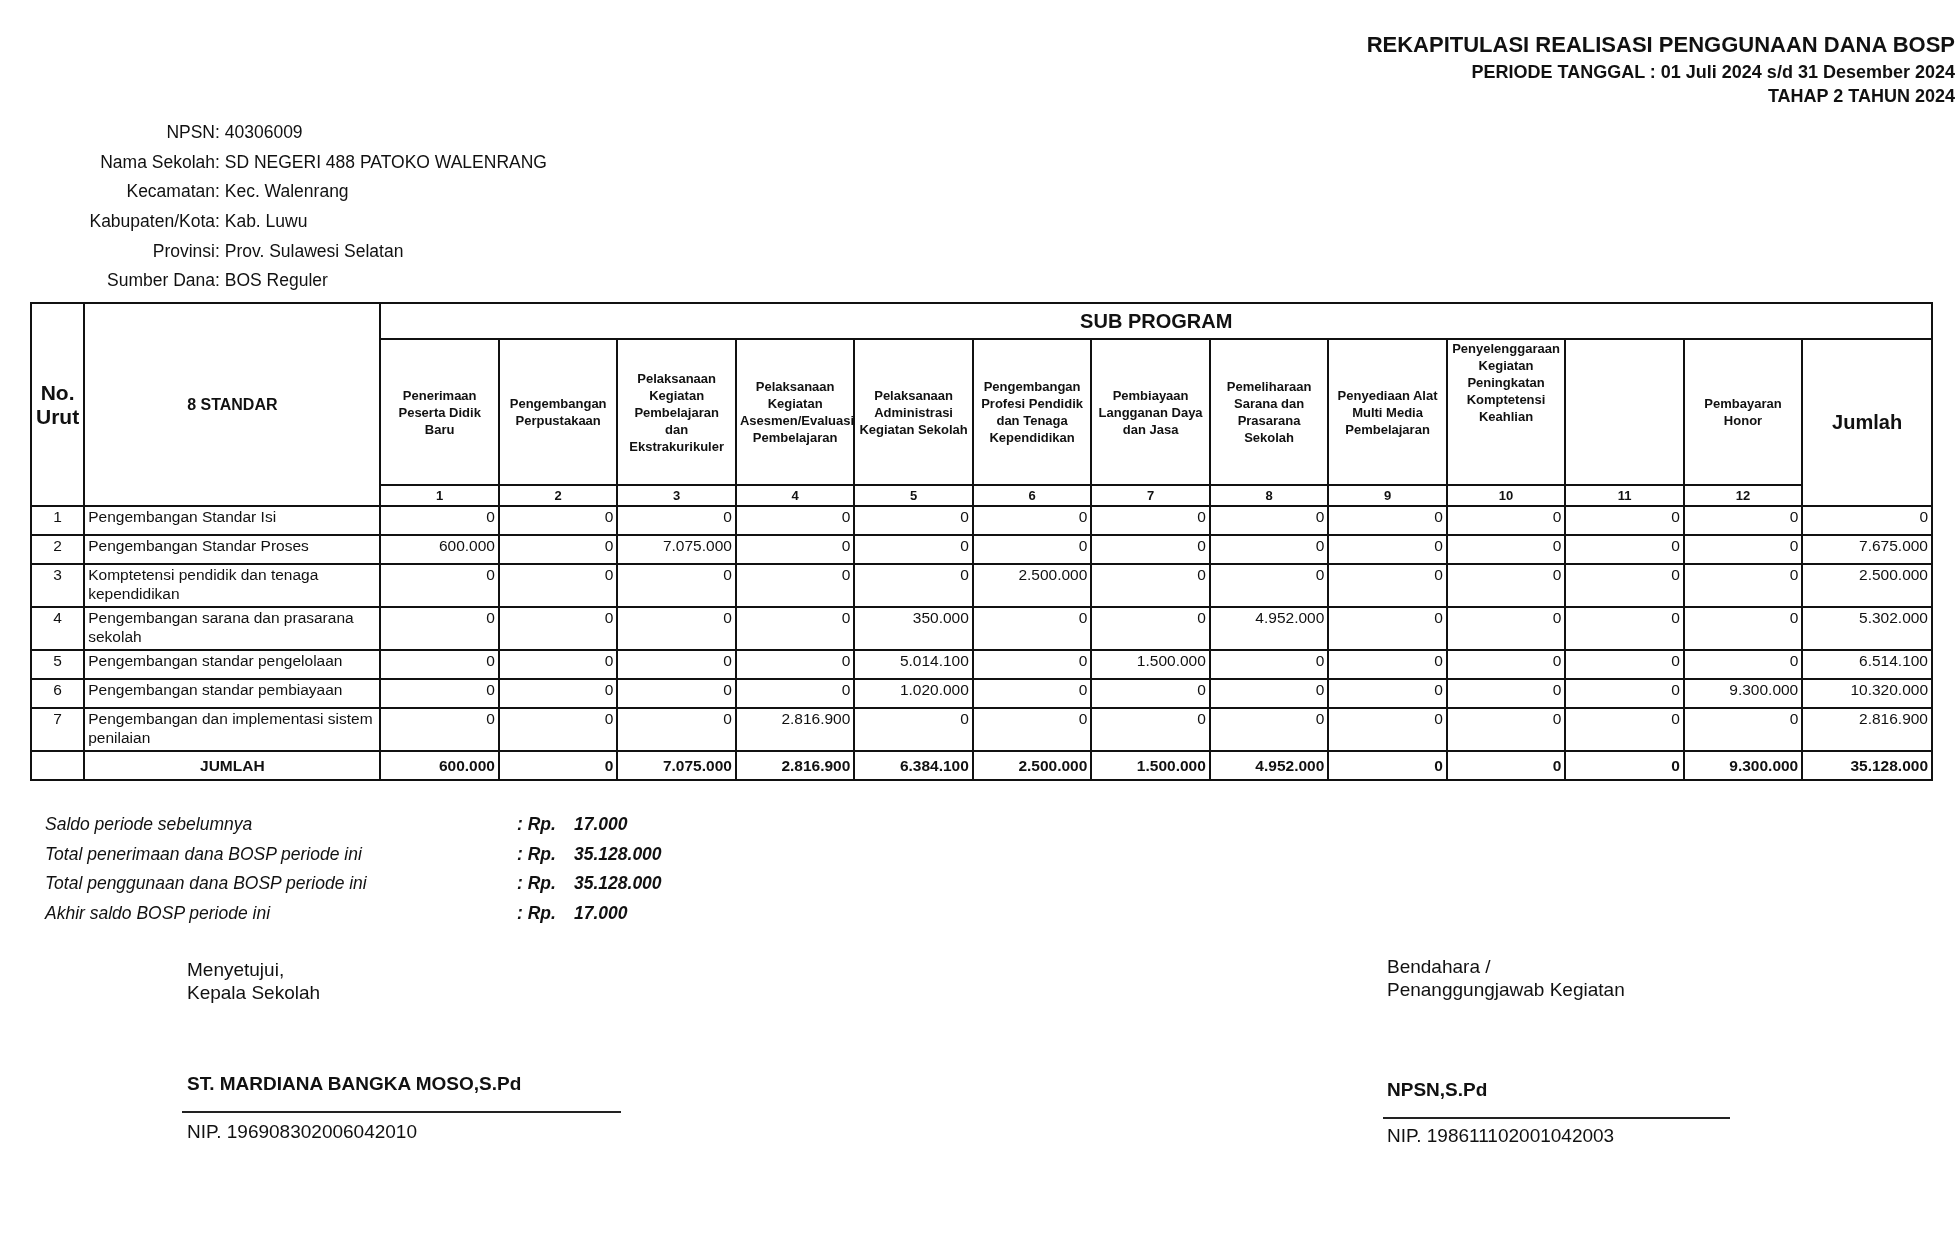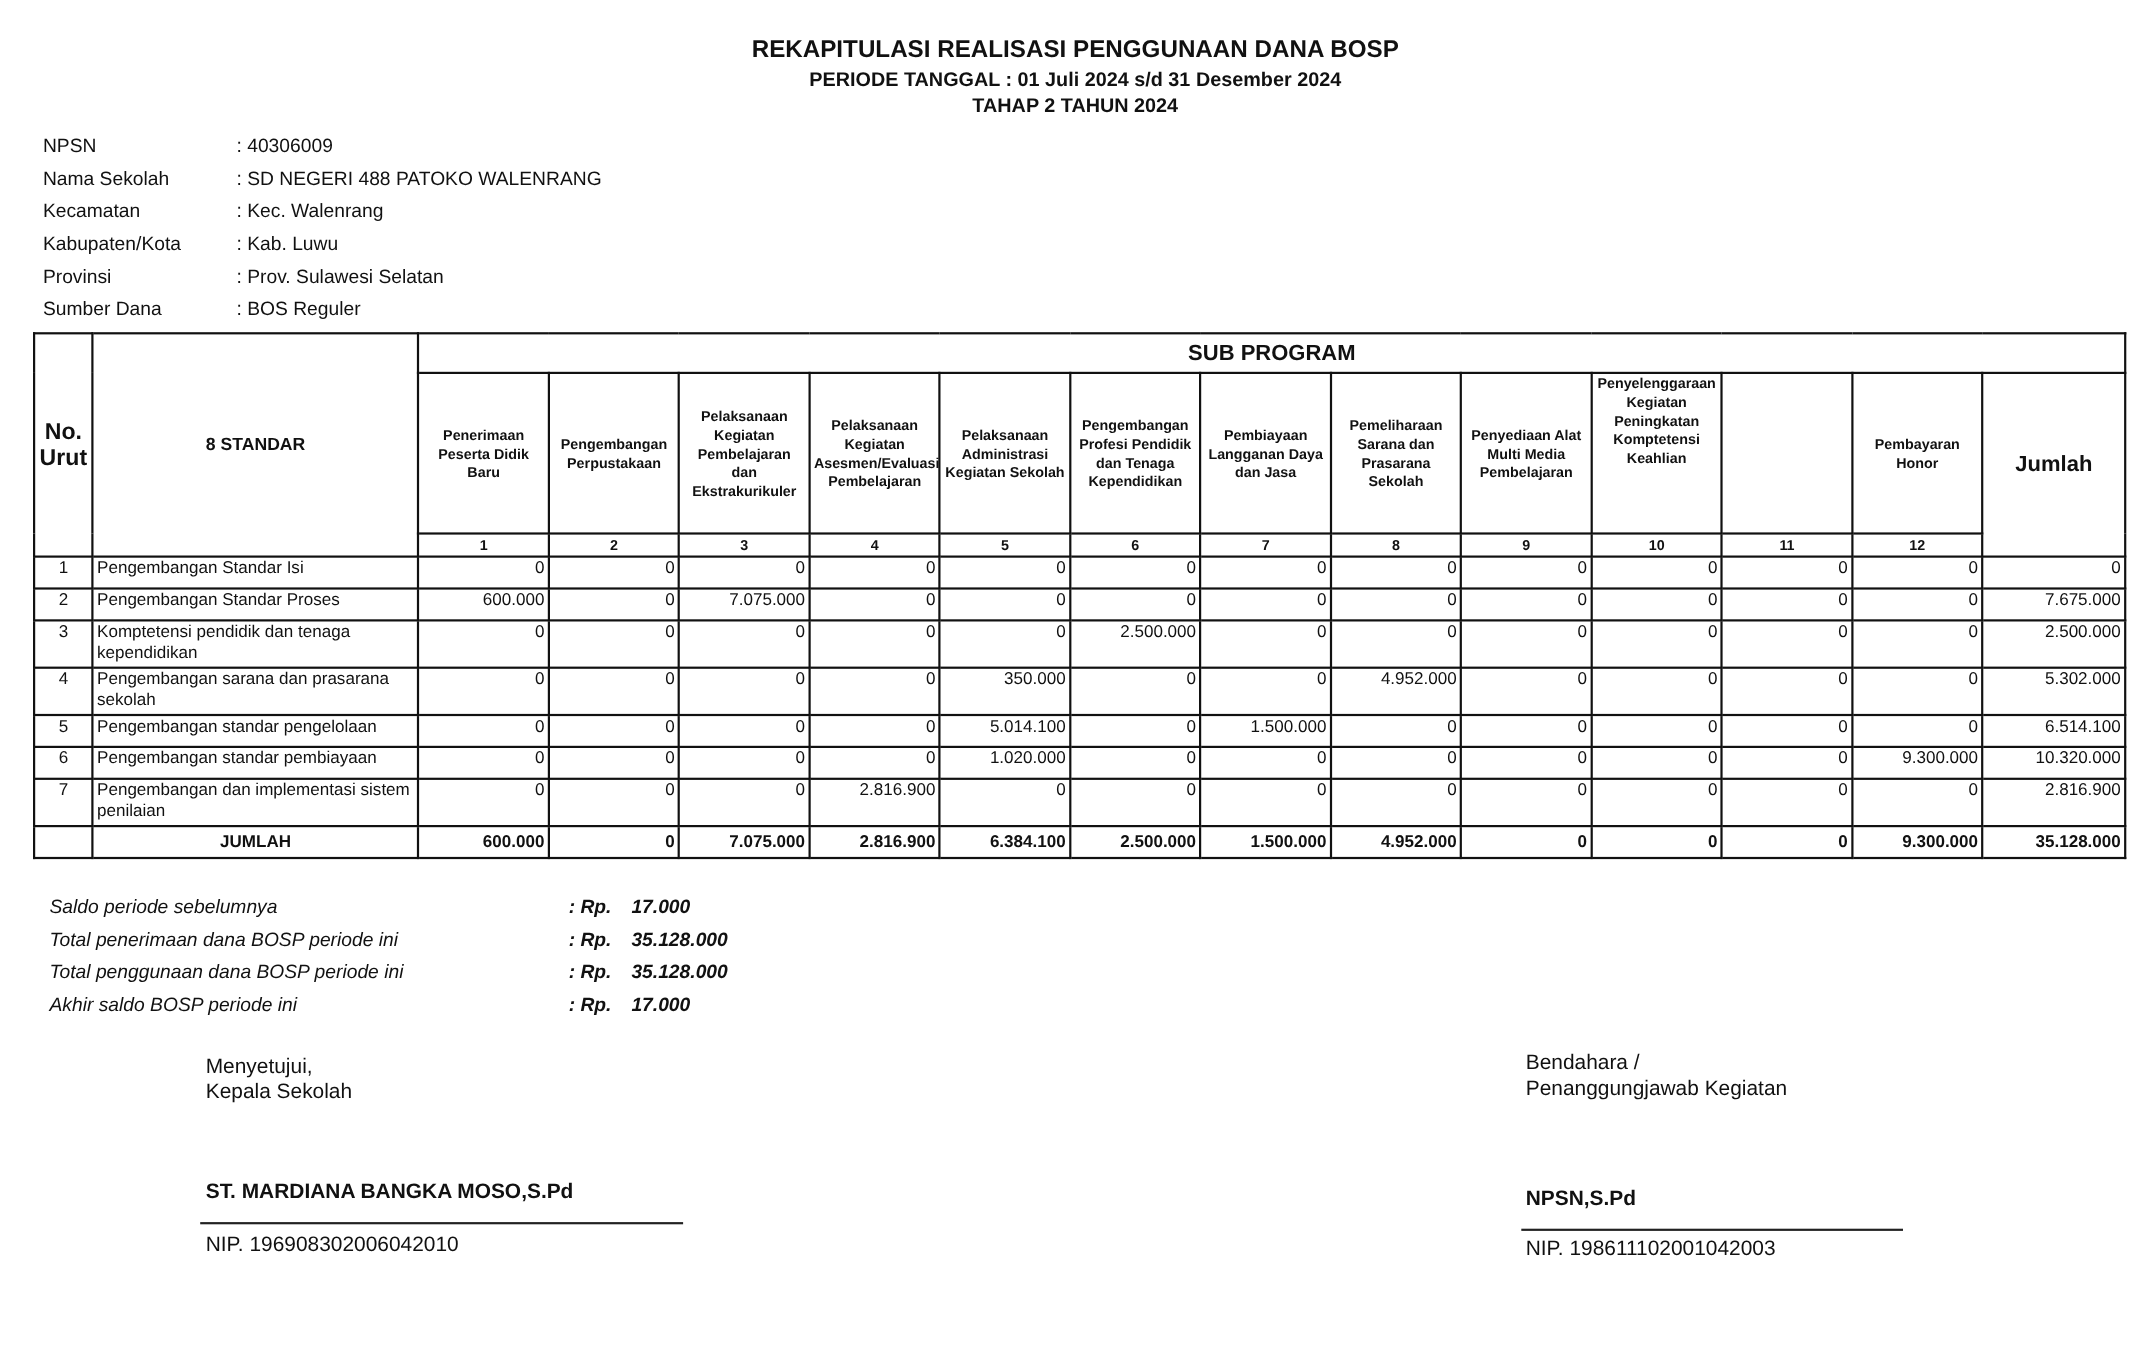--- a/index.html
+++ b/index.html
@@ -1,25 +1,25 @@
 <!DOCTYPE html>
 <html><head>
 <meta charset="utf-8">
 <style>
   html, body { margin:0; padding:0; background:#ffffff; }
   body { width:1955px; height:1241px; position:relative; overflow:hidden;
          font-family:"Liberation Sans", sans-serif; color:#111; }
-  .title { position:absolute; left:0; width:1955px; text-align:center; font-weight:bold; }
+  .title { position:absolute; left:0; width:1955px; text-align:right; font-weight:bold; }
   .t1 { top:32px; font-size:22px; }
   .t2 { top:62px; font-size:18px; }
   .t3 { top:86px; font-size:18px; }
 
   .info { position:absolute; left:39px; top:122px; font-size:17.5px; }
   .info-row { height:29.7px; display:flex; }
-  .info-label { width:176px; }
+  .info-label { width:176px;text-align:right; }
   .info-val::before { content:": "; }
 
   table.rekap { position:absolute; left:30px; top:302px; border-collapse:collapse;
                 table-layout:fixed; width:1903px; }
   table.rekap td, table.rekap th { border:2px solid #111; padding:0 3px; }
   th { font-weight:bold; }
   .h-no { font-size:21px; line-height:24px; }
   .h-std { font-size:16px; }
   .h-sub { font-size:20px; height:34px; }
   .h-col { font-size:13px; line-height:17px; height:144px; vertical-align:middle; }

